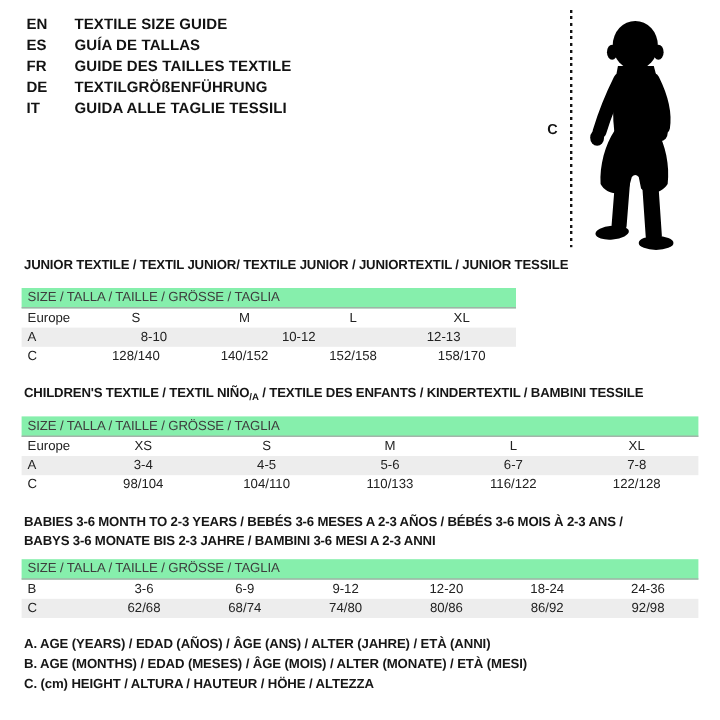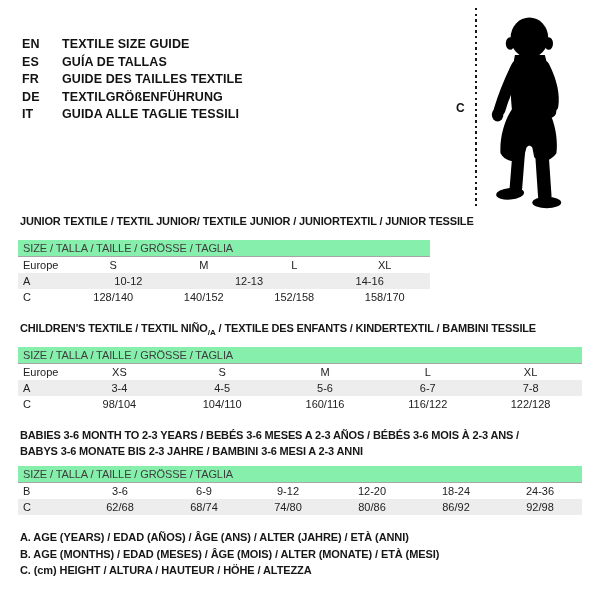--- a/index.html
+++ b/index.html
@@ -1,21 +1,21 @@
 <!DOCTYPE html>
 <html><head>
 <meta charset="utf-8">
 <style>
   html,body{margin:0;padding:0;background:#fff;}
   .page{position:relative;width:600px;height:600px;background:#ffffff;overflow:hidden;
         font-family:"Liberation Sans", sans-serif;color:#1a1a1a;}
 
   
   .lang-list{position:absolute;left:22px;top:12px;font-weight:700;font-size:12.5px;
-             color:#121212;letter-spacing:.1px;margin-top:24px;}
+             color:#121212;letter-spacing:.1px;}
   .lang-row{display:flex;line-height:17.6px;white-space:nowrap;}
   .lang-code{width:40px;}
 
   
   .dotline{position:absolute;left:475px;top:8px;width:2px;height:198px;
            background:repeating-linear-gradient(to bottom,#161616 0 2.5px,transparent 2.5px 5.6px);}
   .c-label{position:absolute;left:456px;top:101px;font-weight:700;font-size:12px;color:#121212;}
   .baby-svg{position:absolute;left:487px;top:5px;}
 
   
@@ -98,23 +98,23 @@
     <div class="size-bar">SIZE / TALLA / TAILLE / GRÖSSE / TAGLIA</div>
     <div class="trow">
       <span class="tlabel">Europe</span>
       <span class="tcell">S</span>
       <span class="tcell">M</span>
       <span class="tcell">L</span>
       <span class="tcell">XL</span>
     </div>
     <div class="trow shade">
       <span class="tlabel">A</span>
+      <span class="tcell">8-10</span>
       <span class="tcell">10-12</span>
       <span class="tcell">12-13</span>
-      <span class="tcell">14-16</span>
     </div>
     <div class="trow">
       <span class="tlabel">C</span>
       <span class="tcell">128/140</span>
       <span class="tcell">140/152</span>
       <span class="tcell">152/158</span>
       <span class="tcell">158/170</span>
     </div>
   </div>
 
@@ -136,21 +136,21 @@
       <span class="tcell">3-4</span>
       <span class="tcell">4-5</span>
       <span class="tcell">5-6</span>
       <span class="tcell">6-7</span>
       <span class="tcell">7-8</span>
     </div>
     <div class="trow">
       <span class="tlabel">C</span>
       <span class="tcell">98/104</span>
       <span class="tcell">104/110</span>
-      <span class="tcell">160/116</span>
+      <span class="tcell">110/133</span>
       <span class="tcell">116/122</span>
       <span class="tcell">122/128</span>
     </div>
   </div>
 
   <div class="sec-title t-s3">
     <div>BABIES 3-6 MONTH TO 2-3 YEARS / BEBÉS 3-6 MESES A 2-3 AÑOS / BÉBÉS 3-6 MOIS À 2-3 ANS /</div>
     <div>BABYS 3-6 MONATE BIS 2-3 JAHRE / BAMBINI 3-6 MESI A 2-3 ANNI</div>
   </div>
   <div class="tbl tbl-3">

